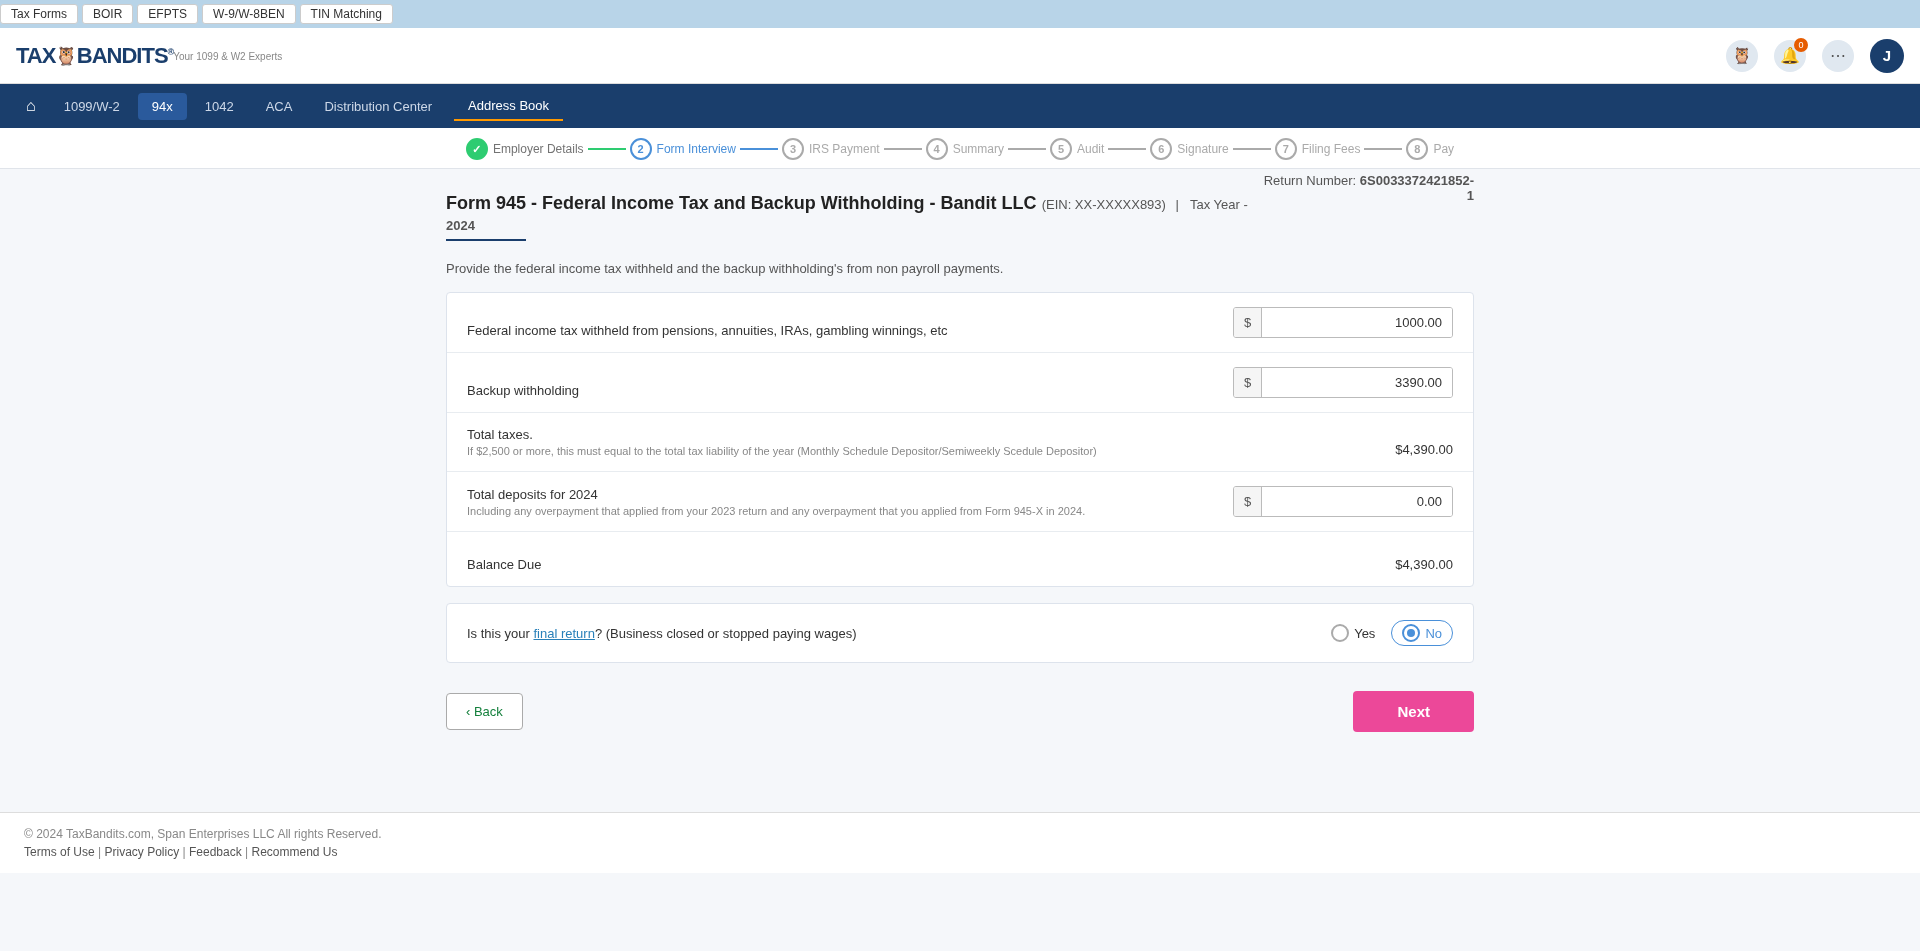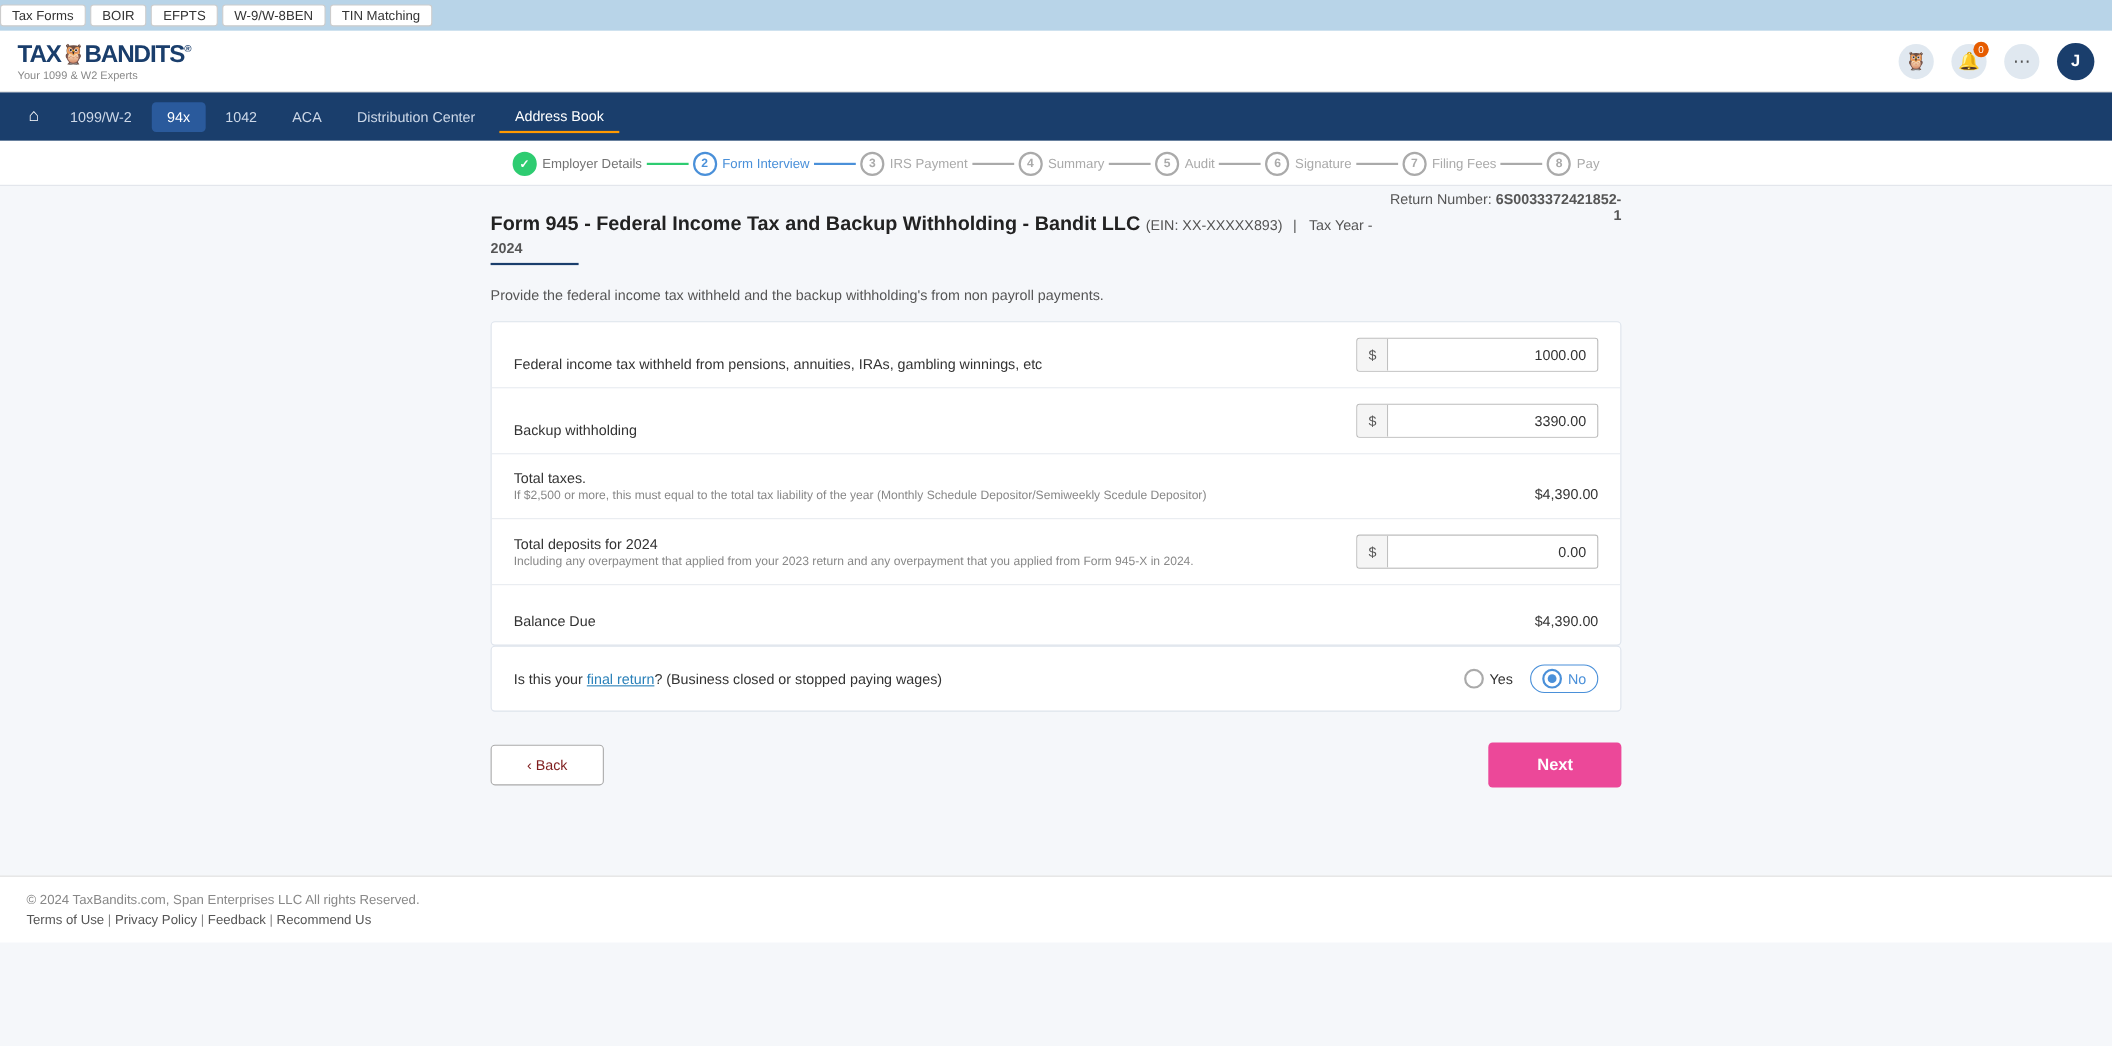--- a/index.html
+++ b/index.html
@@ -30,22 +30,22 @@
       background: white;
       height: 56px;
       display: flex;
       align-items: center;
       padding: 0 16px;
       border-bottom: 1px solid #ddd;
       justify-content: space-between;
     }
     .logo-area {
       display: flex;
-      flex-direction: column;
-      align-items: flex-start;
+      flex-direction: row;
+      align-items: center;
     }
     .logo-sub {
       font-size: 10px;
       color: #888;
       margin-top: 2px;
     }
     .header-right {
       display: flex;
       align-items: center;
       gap: 16px;
@@ -265,21 +265,21 @@
       text-align: right;
       width: 100%;
       color: #333;
     }
 
     
     .final-return-row {
       background: white;
       border: 1px solid #dde3ec;
       border-radius: 4px;
-      margin-top: 0;
+      margin-top: 16px;
       padding: 16px 20px;
       display: flex;
       align-items: center;
     }
     .final-return-label {
       flex: 1;
       font-size: 13px;
       color: #333;
     }
     .final-return-label a { color: #2980b9; text-decoration: underline; }
@@ -327,22 +327,22 @@
     .actions-row {
       display: flex;
       justify-content: space-between;
       align-items: center;
       margin-top: 28px;
     }
     .btn-back {
       border: 1px solid #aaa;
       border-radius: 4px;
       background: white;
-      color: #7f1d1d;
-      padding: 10px 32px;
+      color: #15803d;
+      padding: 10px 19px;
       font-size: 13px;
       cursor: pointer;
       display: flex;
       align-items: center;
       gap: 5px;
     }
     .btn-next {
       background: #ec4899;
       color: white;
       border: none;

